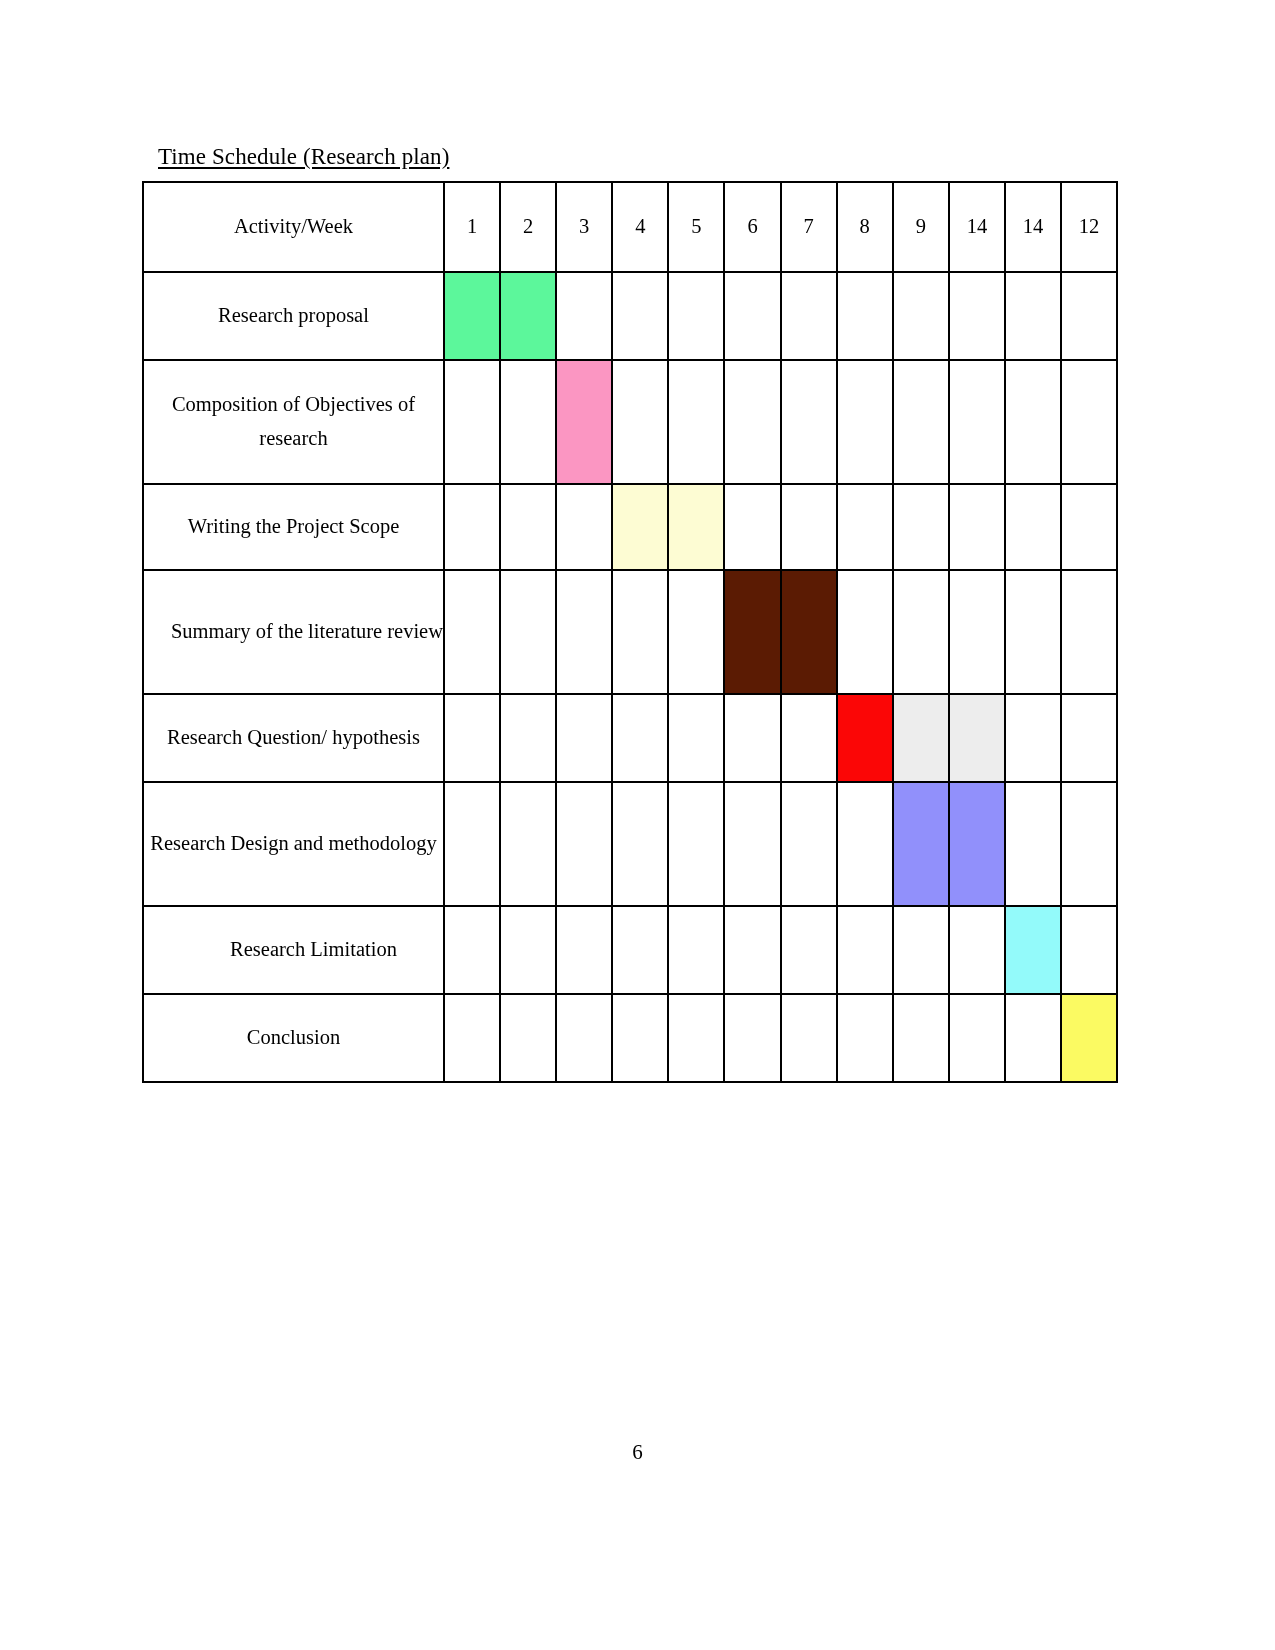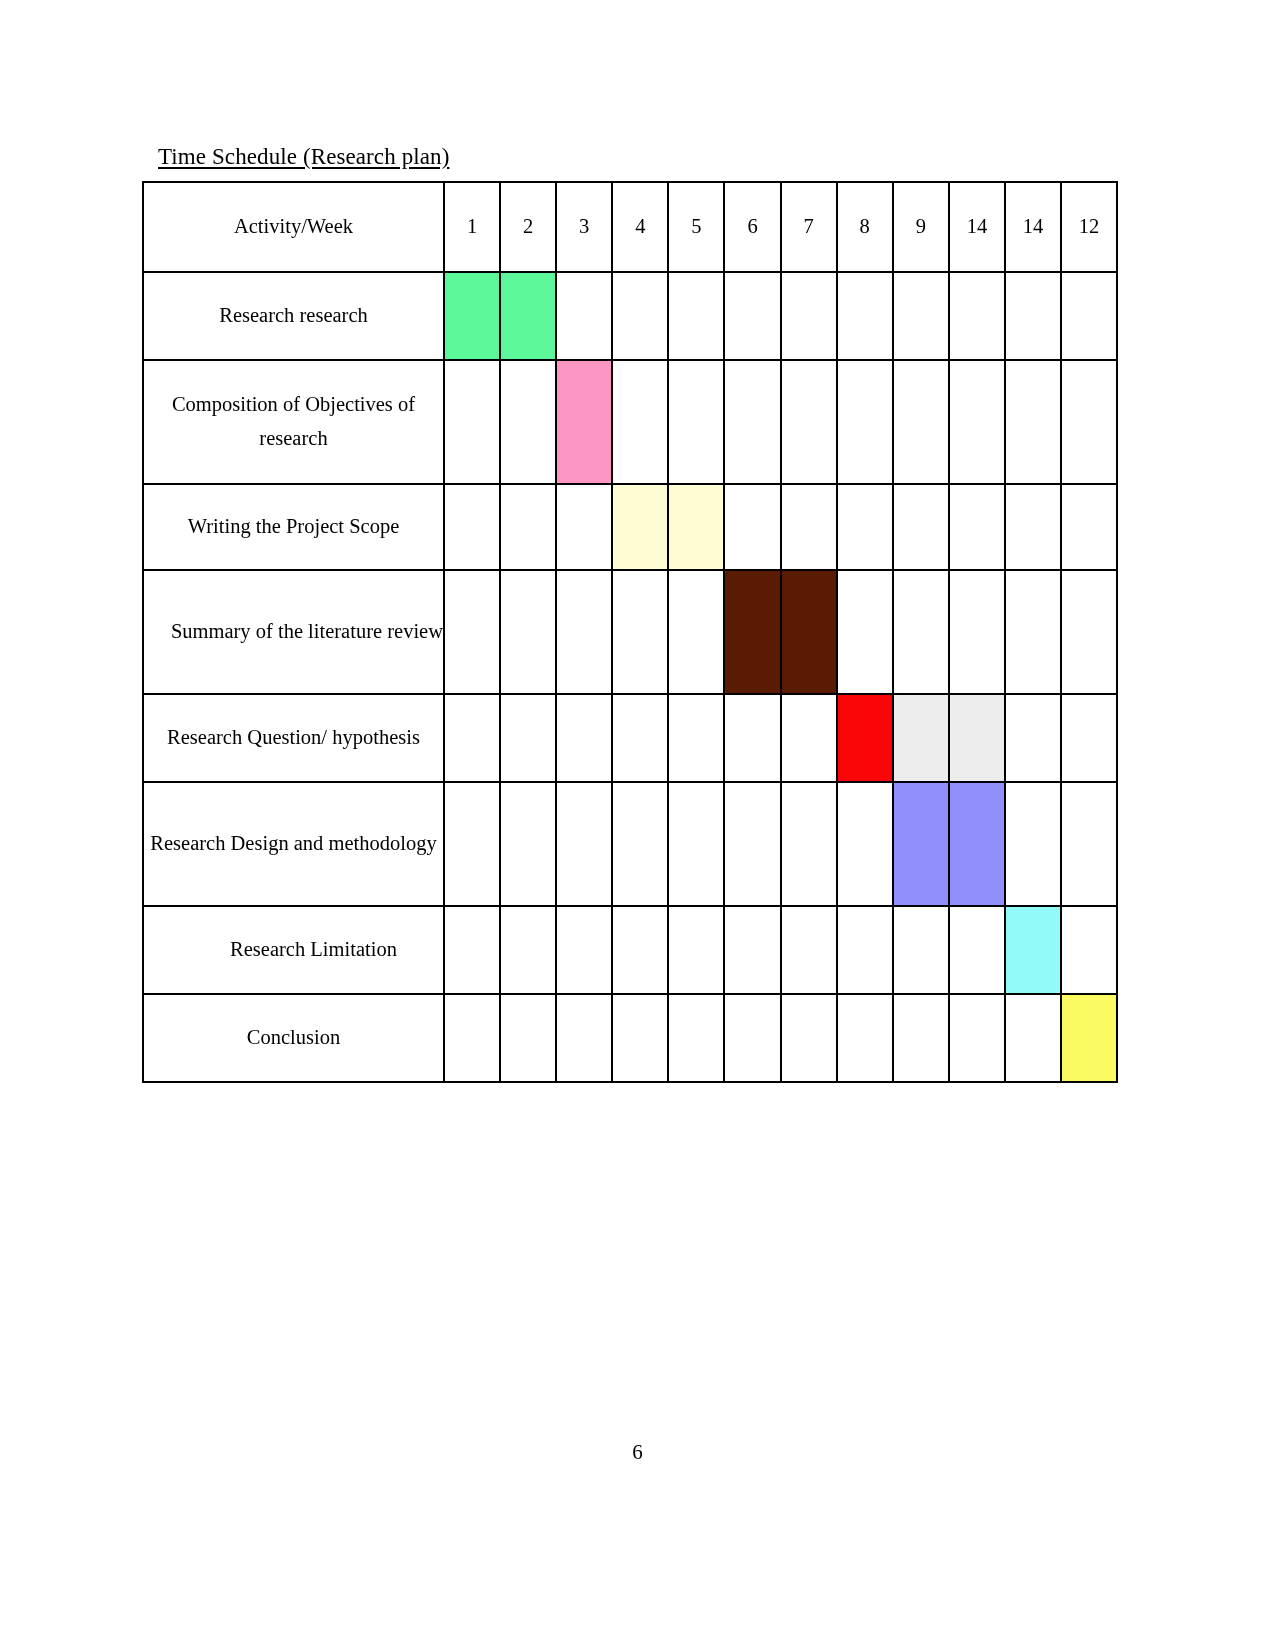--- a/index.html
+++ b/index.html
@@ -115,21 +115,21 @@
           <th class="wk-head">7</th>
           <th class="wk-head">8</th>
           <th class="wk-head">9</th>
           <th class="wk-head">14</th>
           <th class="wk-head">14</th>
           <th class="wk-head">12</th>
         </tr>
       </thead>
       <tbody id="gantt-body">
           <tr class="row-1">
-            <td class="act-cell">Research research</td>
+            <td class="act-cell">Research proposal</td>
             <td class="wk-cell" style="background: rgb(92, 247, 155);"></td>
             <td class="wk-cell" style="background: rgb(92, 247, 155);"></td>
             <td class="wk-cell"></td>
             <td class="wk-cell"></td>
             <td class="wk-cell"></td>
             <td class="wk-cell"></td>
             <td class="wk-cell"></td>
             <td class="wk-cell"></td>
             <td class="wk-cell"></td>
             <td class="wk-cell"></td>

